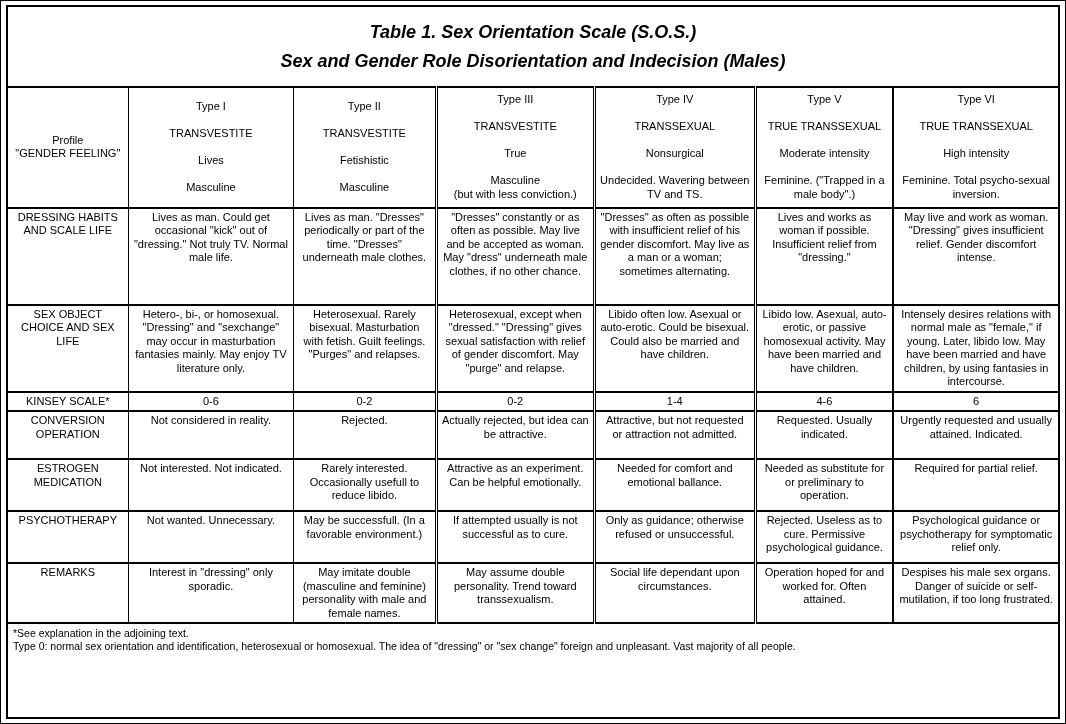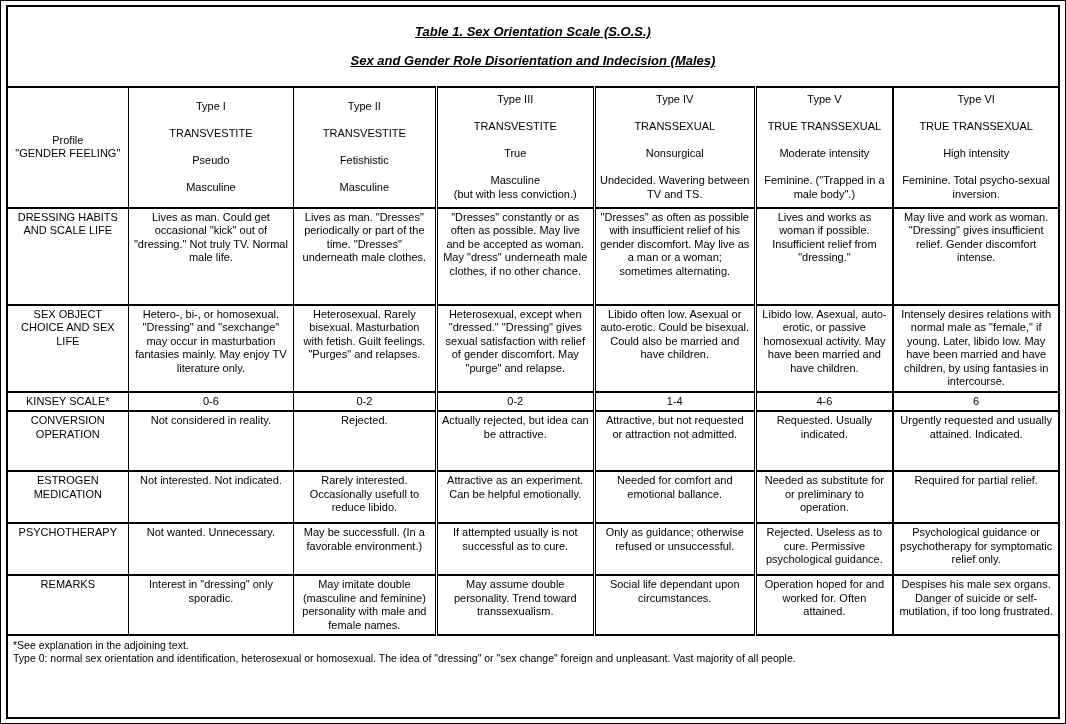--- a/index.html
+++ b/index.html
@@ -18,33 +18,33 @@
     text-align: center; vertical-align: top;
     white-space: pre-line; overflow: hidden;
     word-wrap: break-word;
   }
   
   tr.hsep > td { border-top: 2px solid #000; }
   td.bl2 { border-left: 2px solid #000; }
   td.bl3 { border-left: 3px double #000; }
   
   tr.title-row > td { border-bottom: 2px solid #000; vertical-align: middle; padding: 3px 4px; }
-  .t-line { font-weight: bold; font-style: italic; font-size: 13px; line-height: 16px; text-decoration: underline; }
+  .t-line { font-weight: bold; font-style: italic; font-size: 18px; line-height: 16px; }
   
   tr.group-row { height: 26px; }
   tr.group-row > td { vertical-align: middle; font-weight: bold; font-size: 11px; }
   
   tr.profile-row { height: 121px; }
   tr.profile-row > td { vertical-align: middle; }
   tr.title-row { height: 40px; }
   tr.dressing-row { height: 97px; }
   tr.sex-row { height: 84px; }
   tr.kinsey-row { height: 16px; }
   tr.kinsey-row > td { vertical-align: middle; }
-  tr.conversion-row { height: 60px; margin-top: 39px; }
+  tr.conversion-row { height: 48px; margin-top: 39px; }
   tr.estrogen-row { height: 52px; }
   tr.psycho-row { height: 52px; }
   tr.remarks-row { height: 60px; }
   
   tr.footer-row > td {
     border-top: 2px solid #000;
     text-align: left; vertical-align: top;
     font-size: 10.5px; line-height: 13px; padding: 3px 5px;
   }
 </style>
@@ -72,21 +72,21 @@
     </tr>
 
 
     <tr class="profile-row">
       <td>Profile
 "GENDER FEELING"</td>
       <td>Type I
 
 TRANSVESTITE
 
-Pseudo
+Lives
 
 Masculine</td>
       <td>Type II
 
 TRANSVESTITE
 
 Fetishistic
 
 Masculine</td>
       <td class="bl3">Type III

